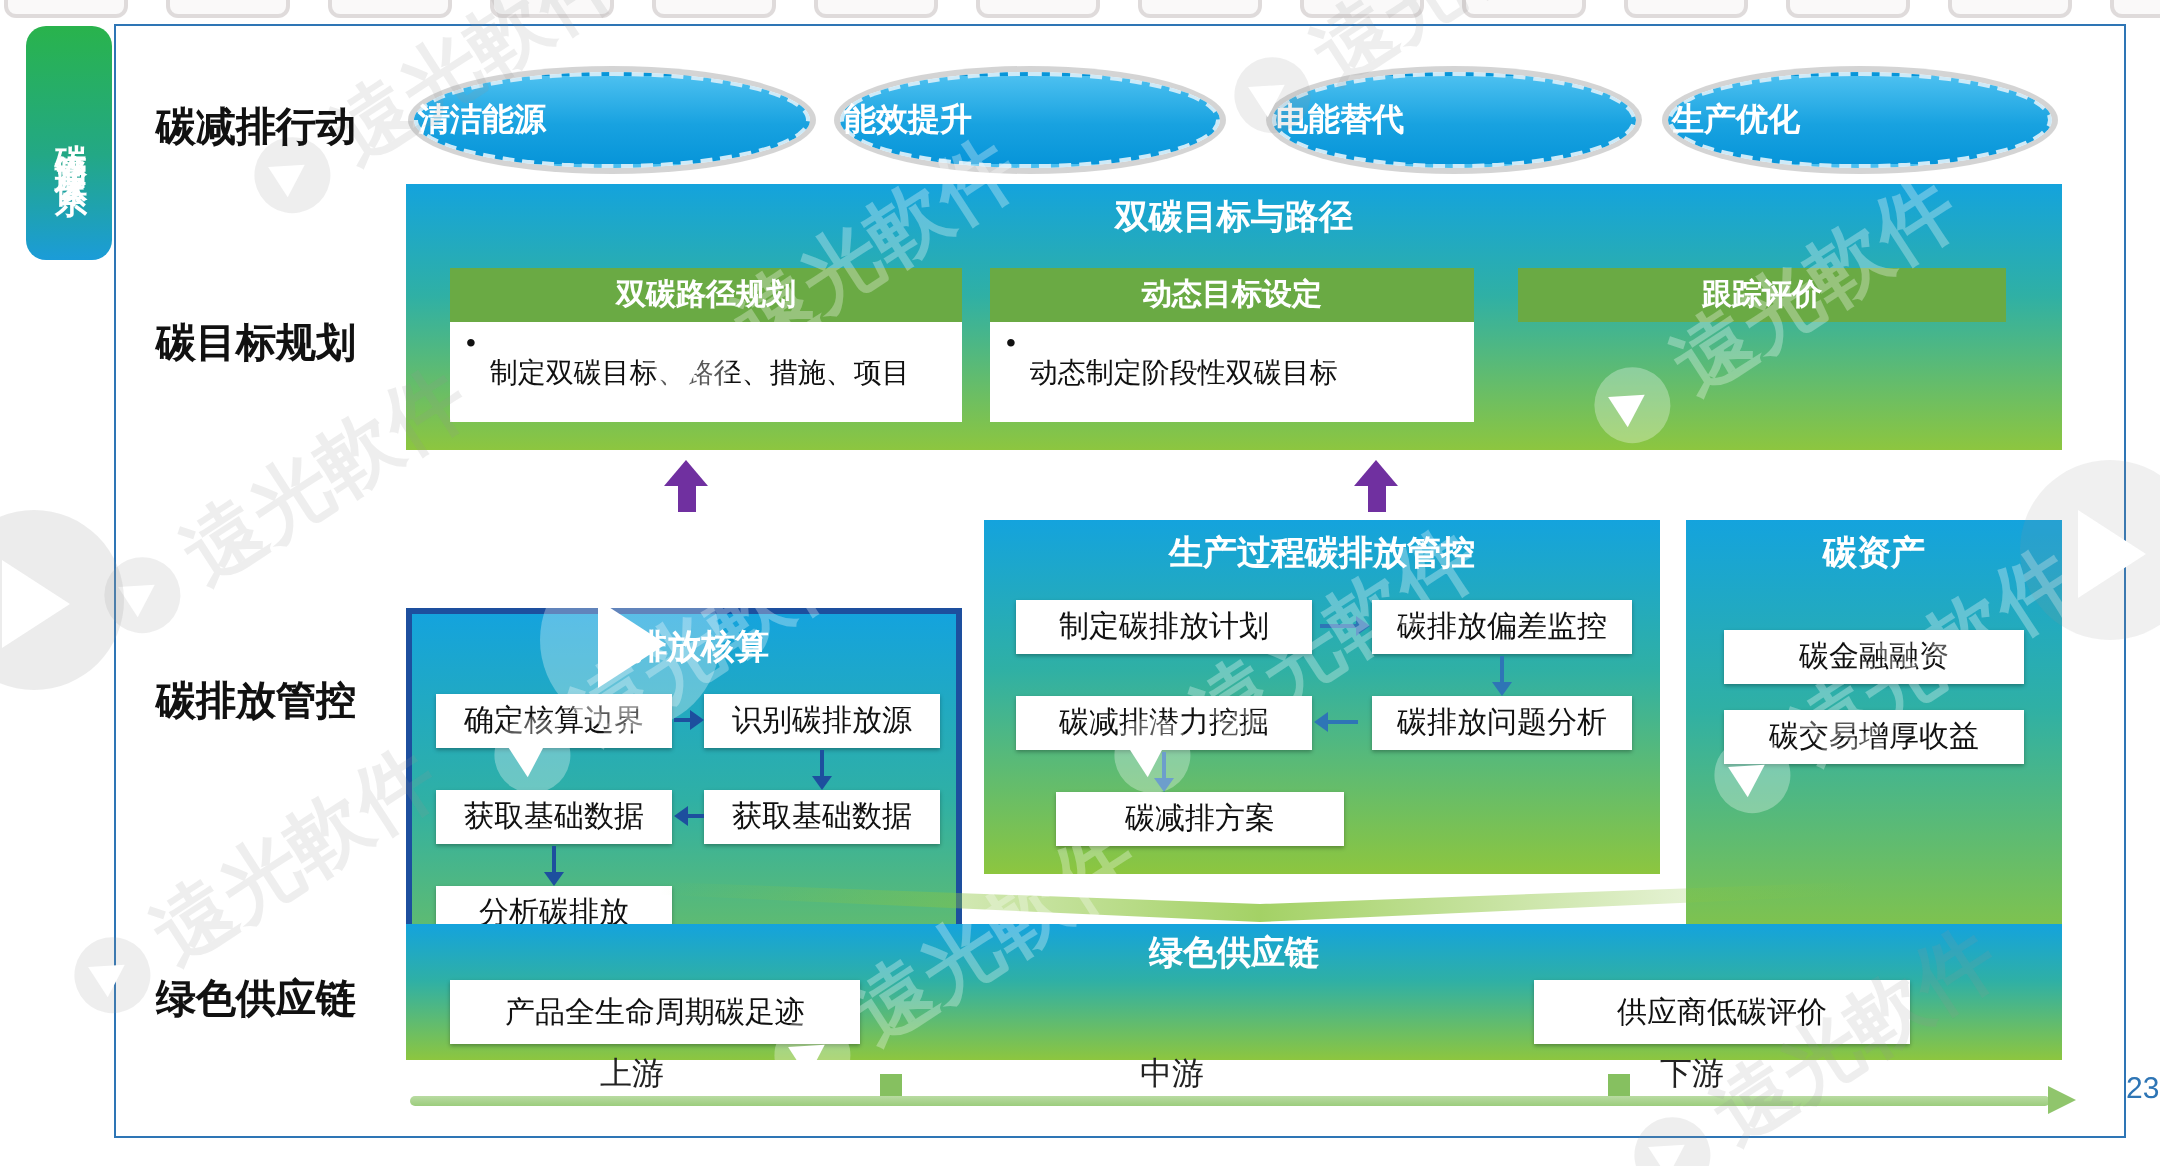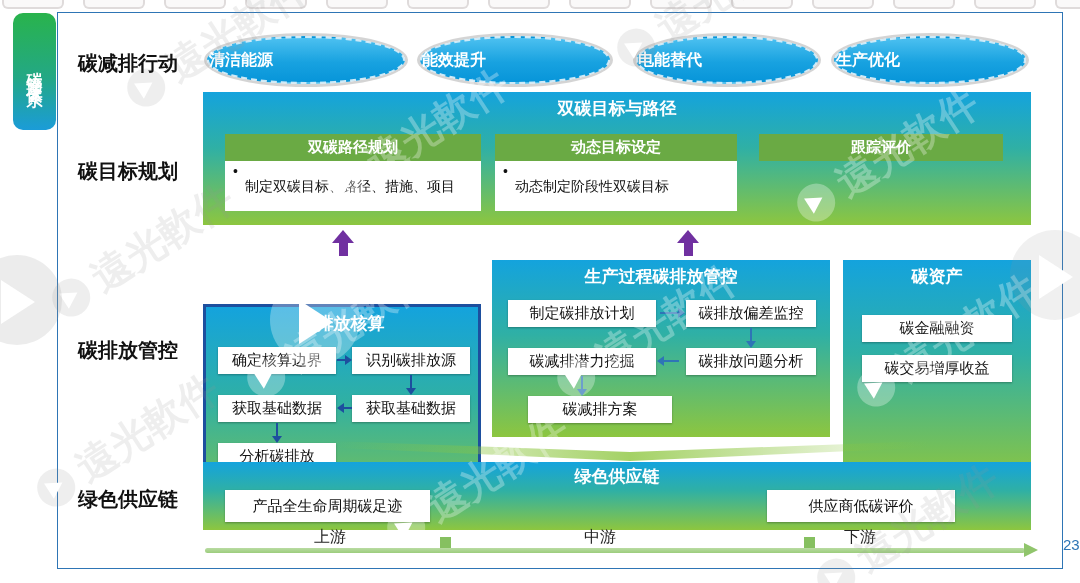--- a/index.html
+++ b/index.html
@@ -69,21 +69,21 @@
   .ar-d{width:2px;background:var(--ac);}
   .ar-d::after{content:"";position:absolute;bottom:-7px;left:-4px;border-top:7px solid var(--ac);
       border-left:5px solid transparent;border-right:5px solid transparent;}
 
   
   .chevron{position:absolute;left:330px;top:441px;width:600px;height:20px;z-index:3;
       background:linear-gradient(90deg,rgba(141,198,63,0) 0%,rgba(141,198,63,.8) 50%,rgba(141,198,63,0) 100%);
       clip-path:polygon(0 0,50% 55%,100% 0,100% 32%,50% 100%,0 32%);}
 
   
-  .axis-label{position:absolute;top:527px;width:60px;text-align:center;font-size:16px;color:#222;z-index:4;}
+  .axis-label{position:absolute;top:527px;width:60px;text-align:left;font-size:16px;color:#222;z-index:4;}
   .axis-line{position:absolute;left:205px;top:548px;width:820px;height:5px;border-radius:3px;
       background:linear-gradient(180deg,#b9dba2,#9ccd7d);z-index:4;}
   .axis-head{position:absolute;left:1024px;top:543px;width:0;height:0;border-left:14px solid #90c56c;
       border-top:7.5px solid transparent;border-bottom:7.5px solid transparent;z-index:4;}
   .axis-tick{position:absolute;top:537px;width:11px;height:15px;background:#86c060;z-index:4;}
 </style>
 </head>
 <body>
 
 <div class="canvas">

